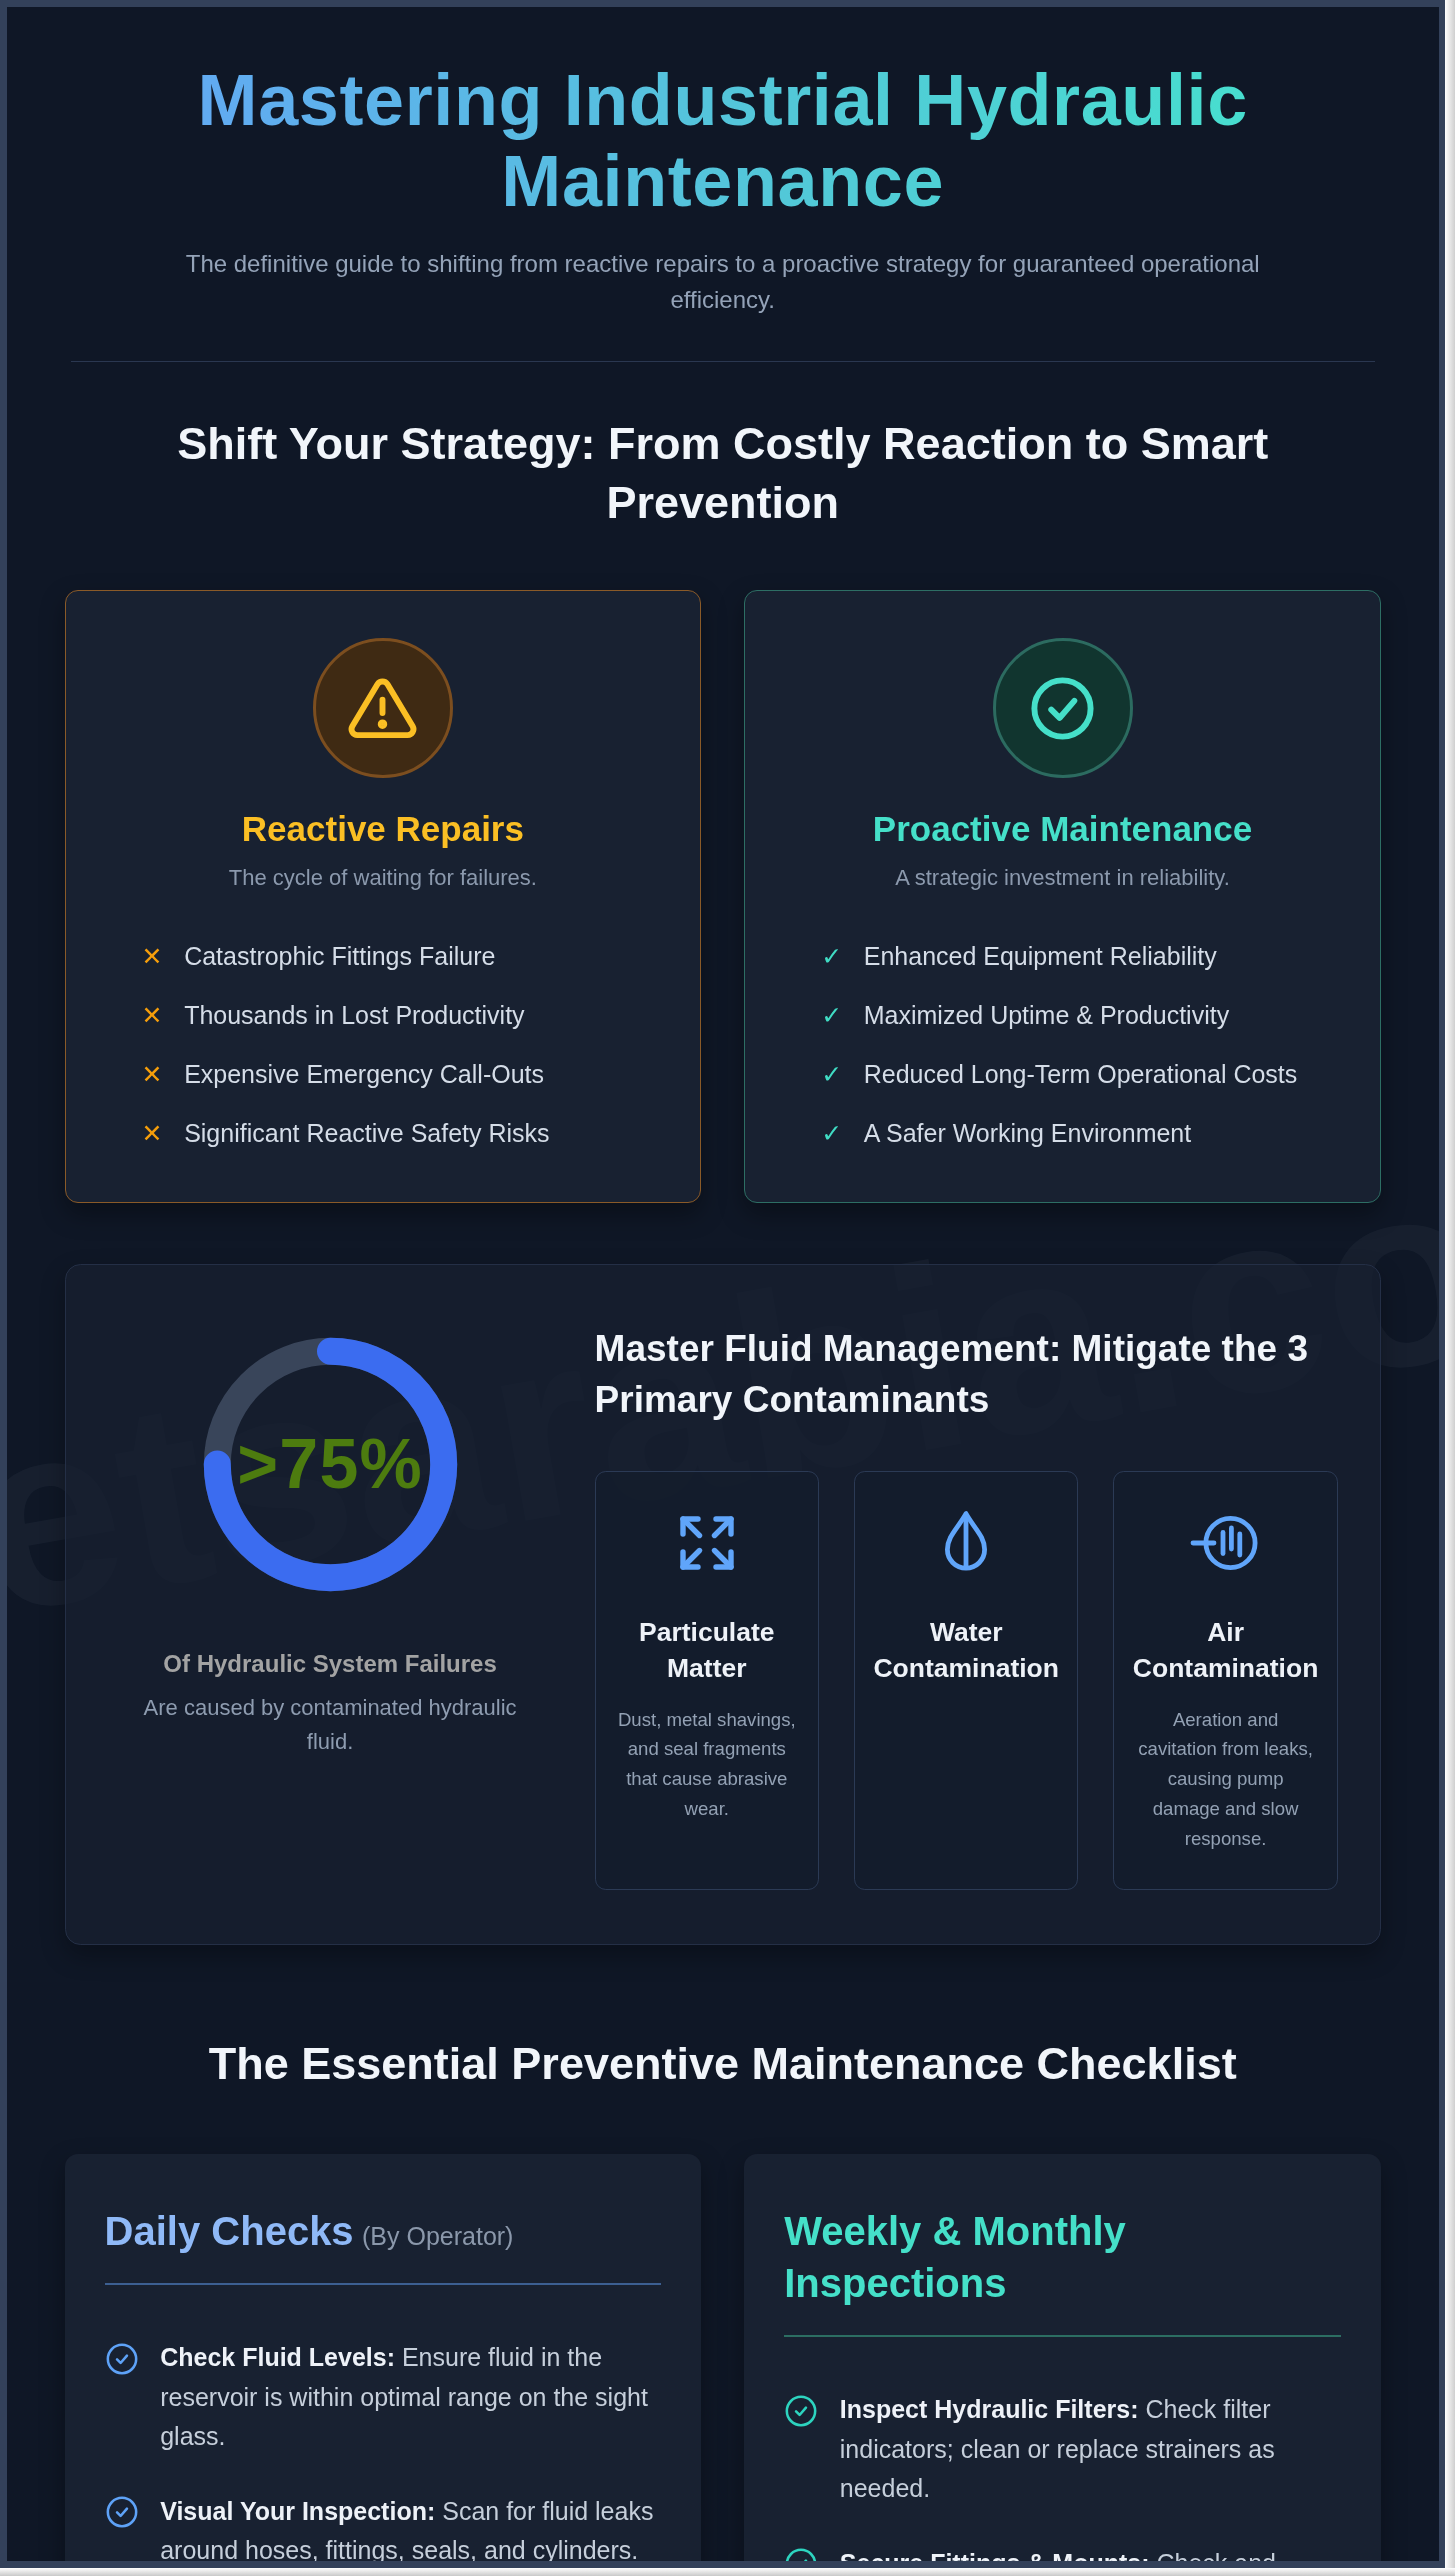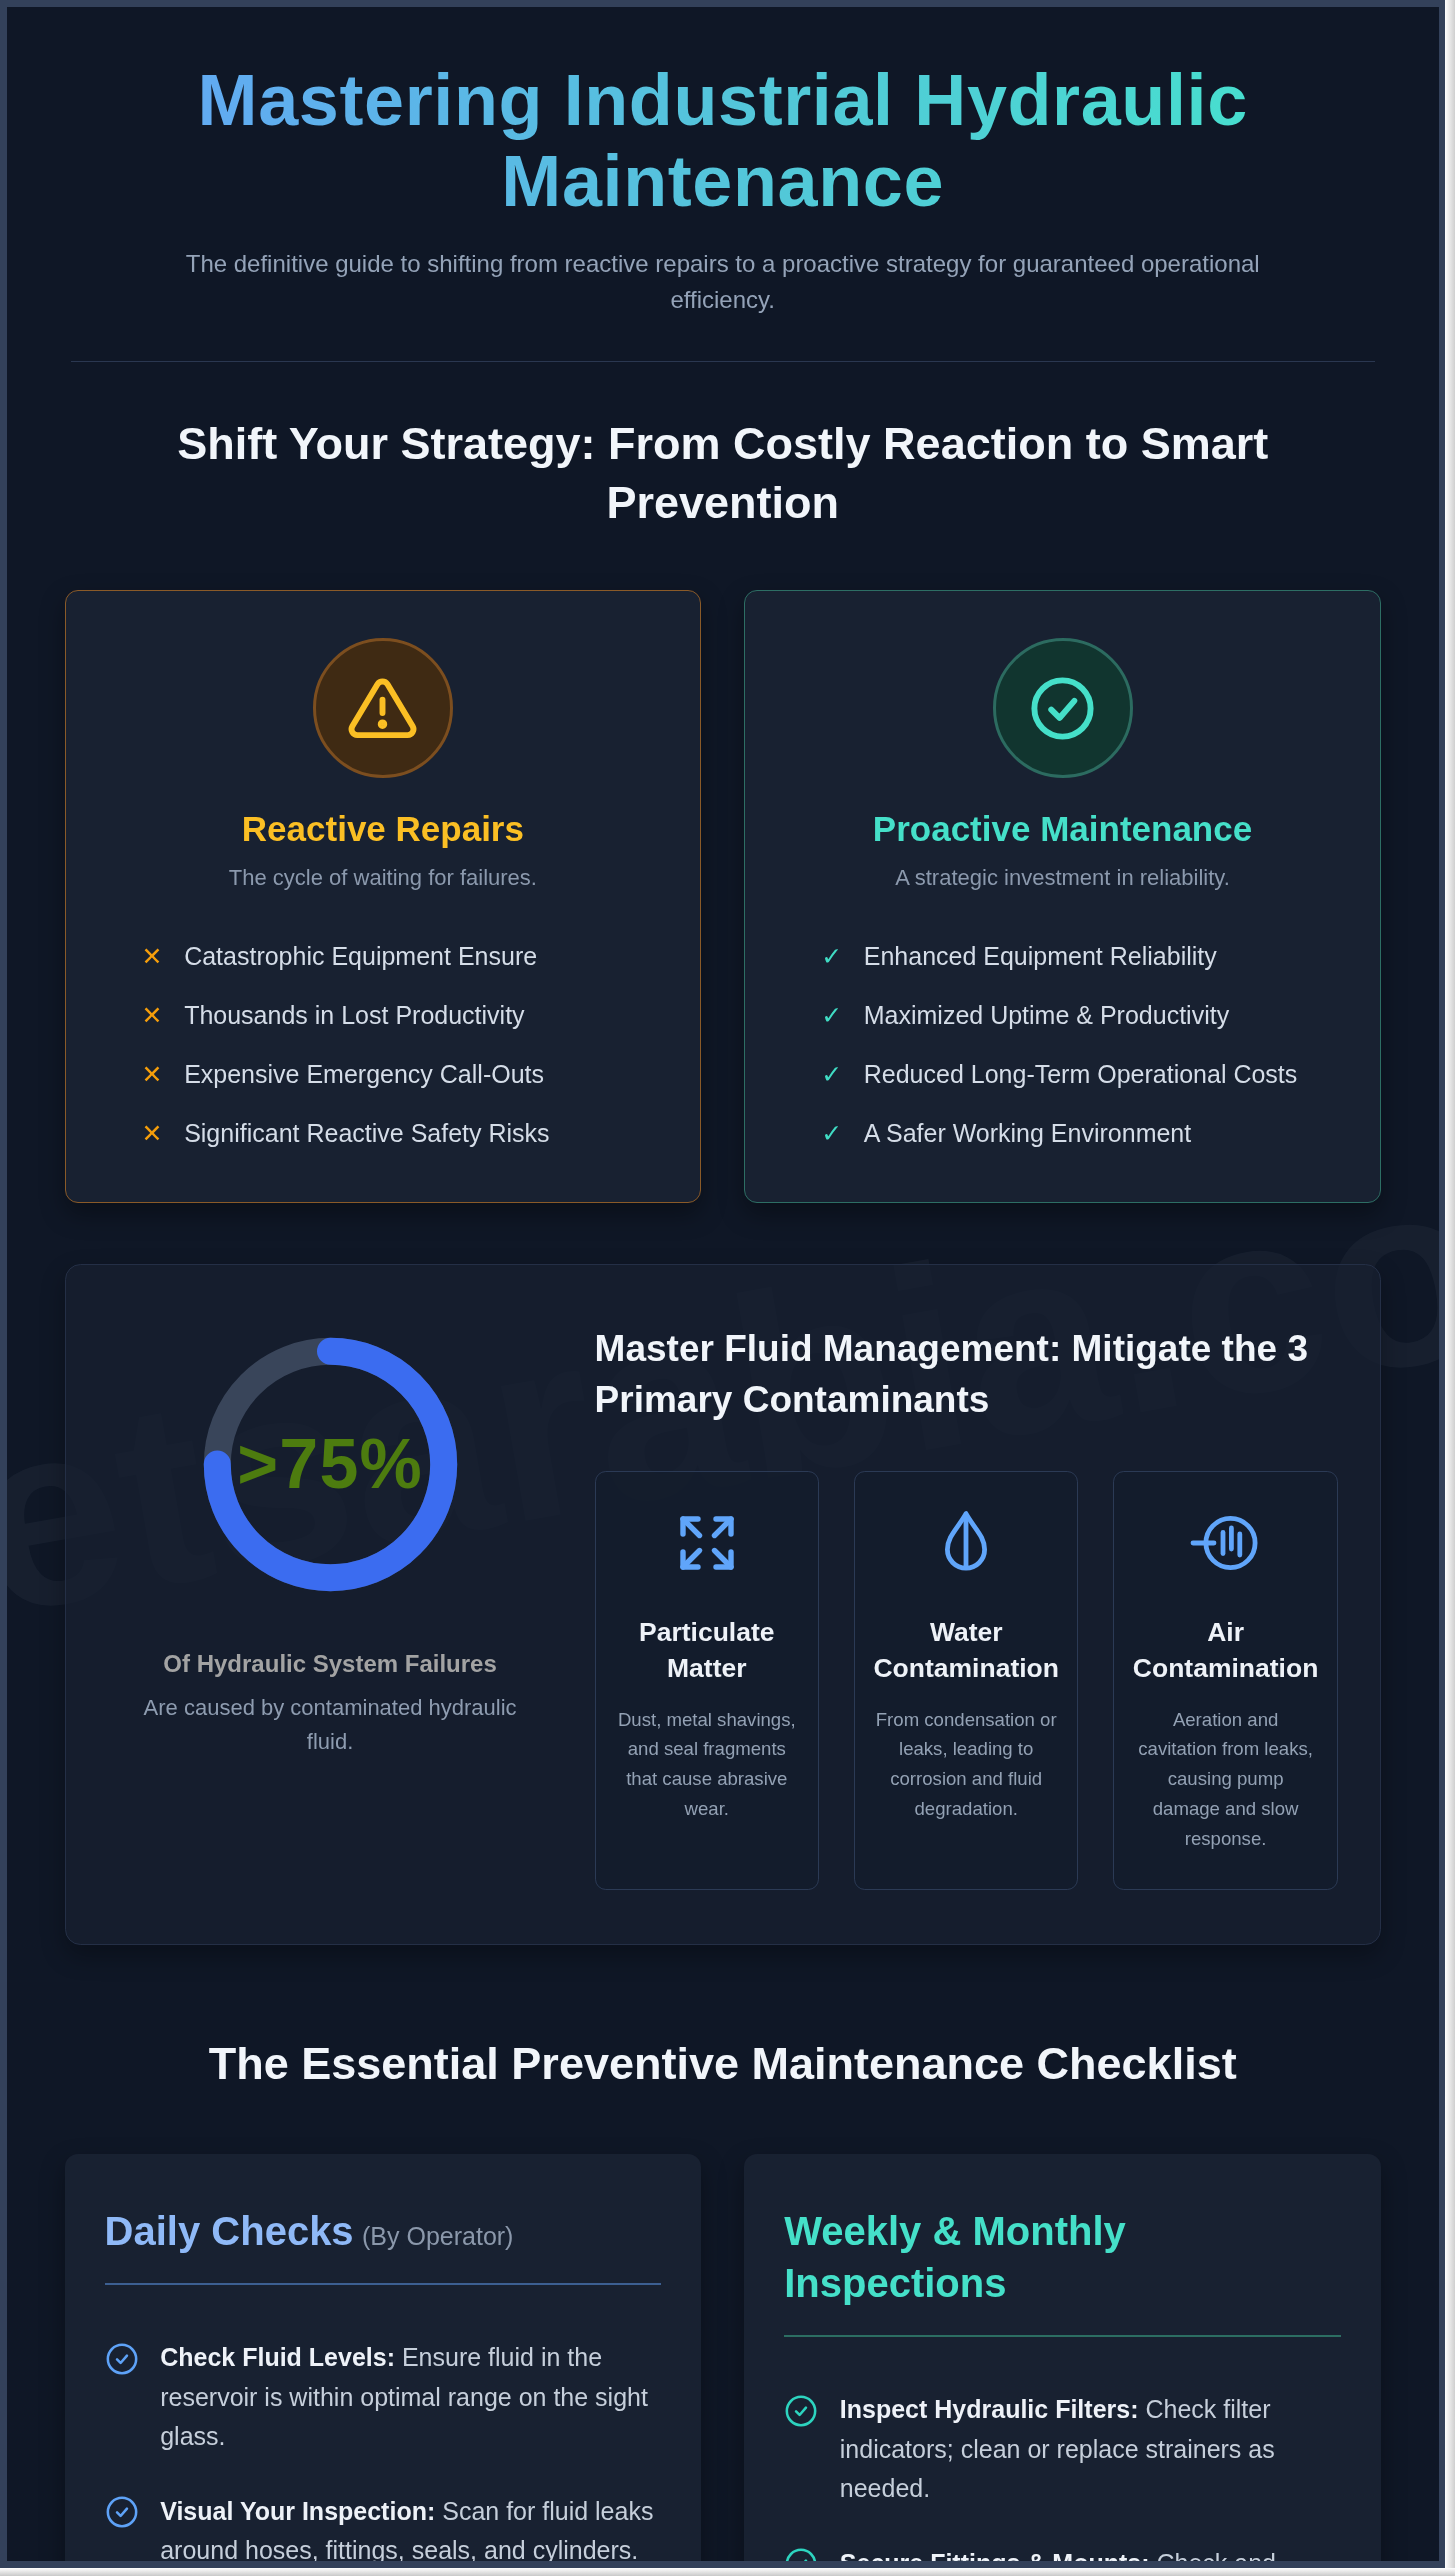--- a/index.html
+++ b/index.html
@@ -113,21 +113,21 @@
                   <path d="M10.3 3.8 1.8 18a2 2 0 0 0 1.7 3h17a2 2 0 0 0 1.7-3L13.7 3.8a2 2 0 0 0-3.4 0z"></path>
                   <line x1="12" y1="9" x2="12" y2="13.5"></line>
                   <circle cx="12" cy="17.3" r="0.6" fill="#fbbf24"></circle>
                 </svg>
               </div>
               <h3 class="card-title">Reactive Repairs</h3>
               <p class="card-sub">The cycle of waiting for failures.</p>
               <ul class="point-list">
                 <li>
                     <span class="mark x">✕</span>
-                    <span>Catastrophic Equipment Ensure</span>
+                    <span>Catastrophic Fittings Failure</span>
                   </li>
                 <li>
                     <span class="mark x">✕</span>
                     <span>Thousands in Lost Productivity</span>
                   </li>
                 <li>
                     <span class="mark x">✕</span>
                     <span>Expensive Emergency Call-Outs</span>
                   </li>
                 <li>
@@ -197,21 +197,20 @@
                 </svg>
                 <div class="mini-title">Particulate Matter</div>
                 <p class="mini-desc">Dust, metal shavings, and seal fragments that cause abrasive wear.</p>
               </div>
               <div class="mini-card">
                 <svg viewBox="0 0 24 24" fill="none" stroke="#60a5fa" stroke-width="1.6" stroke-linecap="round" stroke-linejoin="round">
                   <path d="M12 2.2 C 9.2 7.2, 5.8 9.8, 5.8 14.2 a6.2 6.2 0 0 0 12.4 0 C 18.2 9.8, 14.8 7.2, 12 2.2 Z"></path>
                   <line x1="12" y1="3.5" x2="12" y2="20.2"></line>
                 </svg>
                 <div class="mini-title">Water Contamination</div>
-                <p class="mini-desc">From condensation or leaks, leading to corrosion and fluid degradation.</p>
               </div>
               <div class="mini-card">
                 <svg viewBox="0 0 24 24" fill="none" stroke="#60a5fa" stroke-width="1.6" stroke-linecap="round" stroke-linejoin="round">
                   <circle cx="13.5" cy="12" r="8.2"></circle>
                   <line x1="1" y1="12" x2="8" y2="12"></line>
                   <line x1="11" y1="8.5" x2="11" y2="15.5"></line>
                   <line x1="13.8" y1="7" x2="13.8" y2="14"></line>
                   <line x1="16.6" y1="9" x2="16.6" y2="16"></line>
                 </svg>
                 <div class="mini-title">Air Contamination</div>

